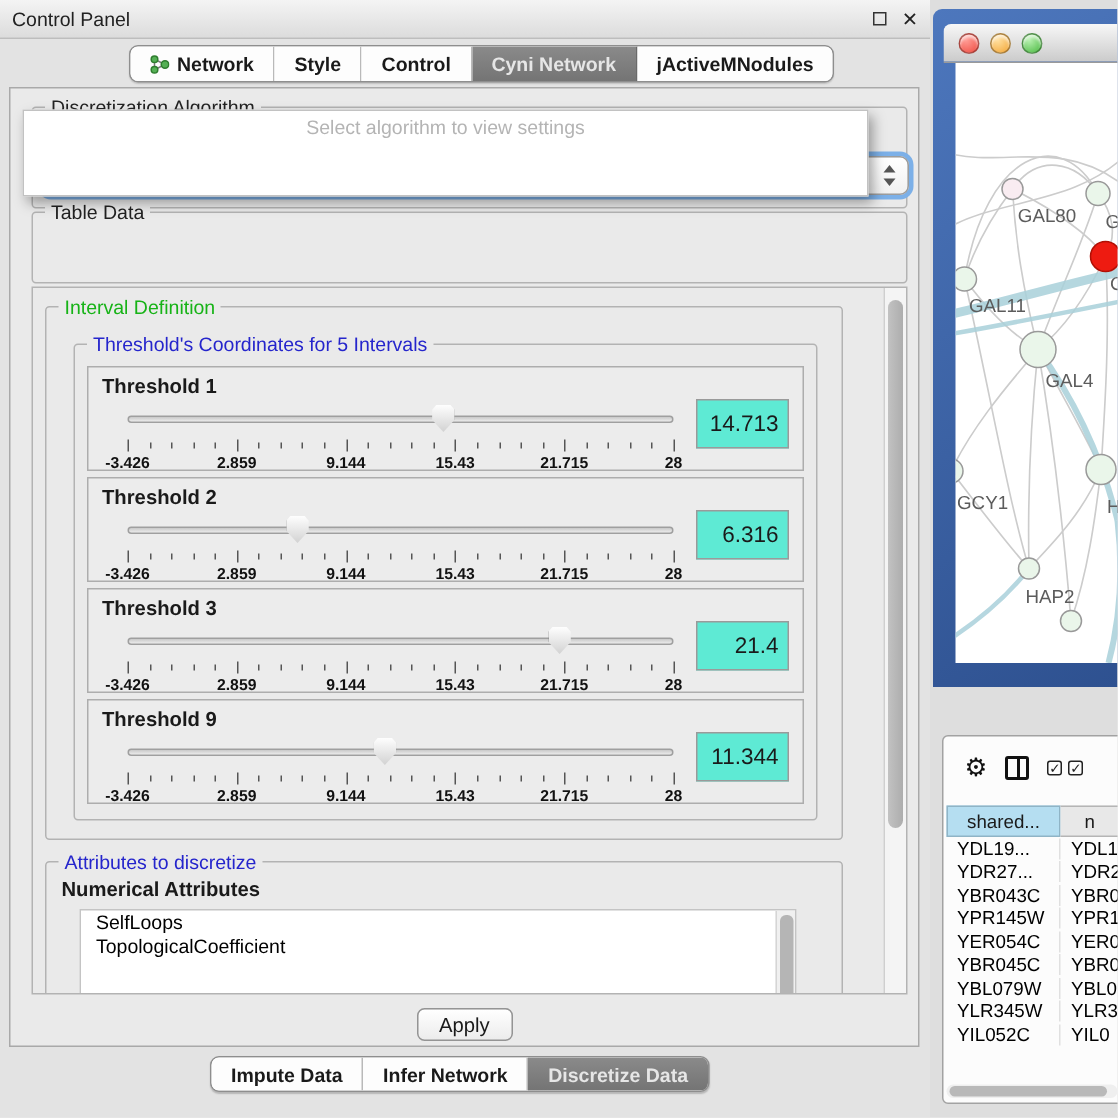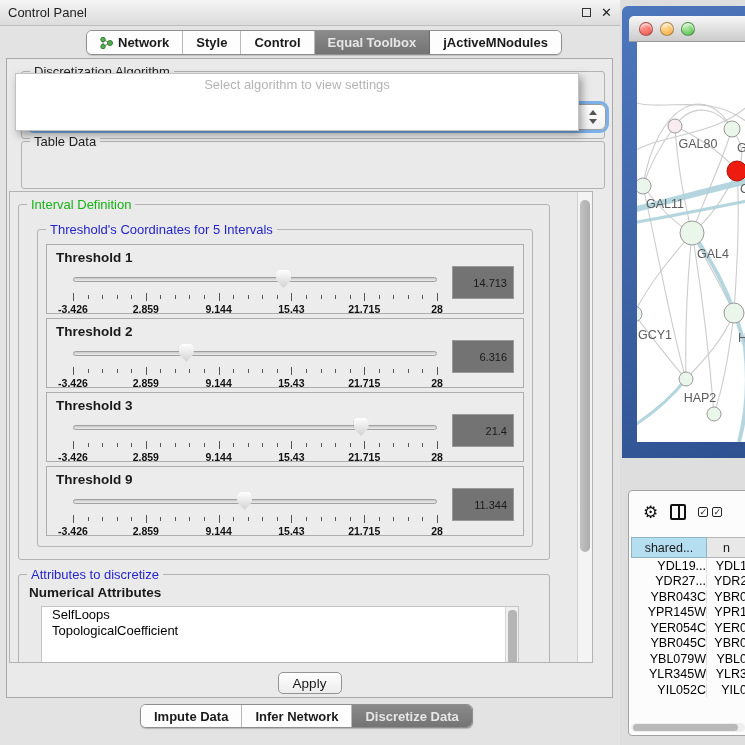--- a/index.html
+++ b/index.html
@@ -47,21 +47,21 @@
 
   .algo-popup { position:absolute; left:8px; top:14px; width:564px; height:58px; background:#fff;
     border:1px solid #c2c2c2; box-shadow:3px 4px 8px rgba(0,0,0,.35); z-index:20; padding-top:2px; }
   .popup-placeholder { text-align:center; color:#b4b4b4; font-size:13px; height:18px; line-height:18px; }
   .popup-item { padding:0 4px; font-size:13.5px; height:18px; line-height:18px; color:#000; }
   .popup-item.hl { font-weight:bold; }
 
   .td-group { position:absolute; left:14px; top:82px; width:584px; height:48px; }
   .td-combo { position:absolute; left:8px; top:14px; width:568px; height:25px; }
 
-  .scrollpane { position:absolute; left:2px; top:132px; width:584px; height:472px;
+  .scrollpane { position:absolute; left:14px; top:132px; width:584px; height:472px;
     border:1px solid #b3b3b3; overflow:hidden; background:#eaeaea;padding-left:17px; }
   .vscroll { position:absolute; right:0; top:0; width:15px; height:100%; background:#f4f4f4;
     border-left:1px solid #cfcfcf; }
   .vscroll .thumb { position:absolute; left:2px; top:8px; width:10px; height:352px; border-radius:5px;
     background:linear-gradient(90deg,#c2c2c2,#adadad); }
   .scroll-content { position:absolute; left:4px; top:4px; width:562px; }
 
   .interval-group { margin:8px 26px 0 4px; padding:10px 8px 8px; }
   .noi-row { display:flex; align-items:center; margin:8px 0 4px 36px; }
   .noi-label { font-weight:bold; font-size:13px; }
@@ -75,23 +75,23 @@
     border-radius:3px; background:linear-gradient(#c9c9c9,#ececec); }
   .handle { position:absolute; top:-1px; width:15px; height:18px; margin-left:-7px;
     background:linear-gradient(#fefefe,#d2d2d2);
     clip-path:polygon(18% 0,82% 0,100% 18%,100% 55%,50% 100%,0 55%,0 18%);
     filter:drop-shadow(0 0 1px #777); }
   .ticks { position:absolute; left:0; right:0; top:22px; height:8px; }
   .ticks .tick { position:absolute; top:2px; width:1px; height:4px; background:#555; }
   .ticks .tick.major { top:0; height:8px; }
   .ticklabels { position:absolute; left:0; right:0; top:32px; height:12px; }
   .ticklabels span { position:absolute; transform:translateX(-50%); font-size:10.5px; font-weight:bold; color:#111; white-space:nowrap; }
-  .th-value { position:absolute; right:9px; top:21px; width:62px; height:33px; background:#737373;
+  .th-value { position:absolute; right:9px; top:21px; width:62px; height:33px; background:#5eead4;
     border:1px solid #9a9a9a; display:flex; align-items:center; justify-content:flex-end;
-    padding-right:6px; font-size:11px; }
+    padding-right:6px; font-size:15px; }
 
   .attr-group { margin:14px 26px 0 4px; padding:8px 8px 8px; height:120px; }
   .attr-sub { font-weight:bold; font-size:13.5px; margin:2px 0 6px 2px; }
   .attr-list { position:relative; margin-left:14px; width:478px; height:84px; background:#fff;
     border:1px solid #c4c4c4; overflow:hidden; }
   .attr-item { font-size:13px; height:16px; line-height:16px; padding-left:10px; color:#000; }
   .list-scroll { position:absolute; right:0; top:0; width:13px; height:100%; background:#f0f0f0; border-left:1px solid #d5d5d5; }
   .list-scroll .thumb { position:absolute; left:2px; top:3px; width:9px; height:58px; border-radius:4px; background:#b5b5b5; }
 
   .apply-btn { position:absolute; left:50%; top:613px; transform:translateX(-50%); width:64px; height:22px;
@@ -129,21 +129,21 @@
   .cb { width:10px; height:10px; border:1.5px solid #222; border-radius:2px; font-size:9px; line-height:8px;
     text-align:center; color:#222; font-weight:bold; }
   .tp-header { position:absolute; left:2px; top:46px; right:0; height:21px; display:flex; }
   .tp-hcell { font-size:12.5px; display:flex; align-items:center; justify-content:center;
     border:1px solid #9db6c2; background:#e8e8e8; overflow:hidden; white-space:nowrap; }
   .tp-hcell.sel { background:#b5def1; border-color:#8fb4c6; }
   .tp-hcell.c1 { width:76px; }
   .tp-hcell.c2 { flex:1; border-left:none; border-color:#b5b5b5; }
   .tp-rows { position:absolute; left:2px; top:67px; right:0; bottom:14px; overflow:hidden; }
   .tp-row { display:flex; height:15.5px; align-items:center; }
-  .tp-cell { font-size:12.5px; white-space:nowrap; overflow:hidden; color:#000;text-align:right; }
+  .tp-cell { font-size:12.5px; white-space:nowrap; overflow:hidden; color:#000; }
   .tp-cell.c1 { width:76px; padding-left:7px; border-right:1px solid #e0e0e0; }
   .tp-cell.c2 { flex:1; padding-left:7px; }
   .tp-hscroll { position:absolute; left:2px; bottom:3px; right:2px; height:9px; background:#efefef; border-radius:5px; }
   .tp-hscroll .thumb { position:absolute; left:2px; top:1px; width:92%; height:7px; border-radius:4px; background:#b9b9b9; }
 </style>
 </head>
 <body>
 
 <div class="cp">
   <div class="cp-titlebar">
@@ -166,21 +166,21 @@
         </svg>
         <span>Network</span>
       </div>
       <div class="seg">
         <span>Style</span>
       </div>
       <div class="seg">
         <span>Control</span>
       </div>
       <div class="seg active">
-        <span>Equal Toolbox</span>
+        <span>Cyni Network</span>
       </div>
       <div class="seg">
         <span>jActiveMNodules</span>
       </div>
     </div>
 
   <div class="cp-main">
 
     <div class="group algo-group">
       <span class="group-title gt-plain">Discretization Algorithm</span>

